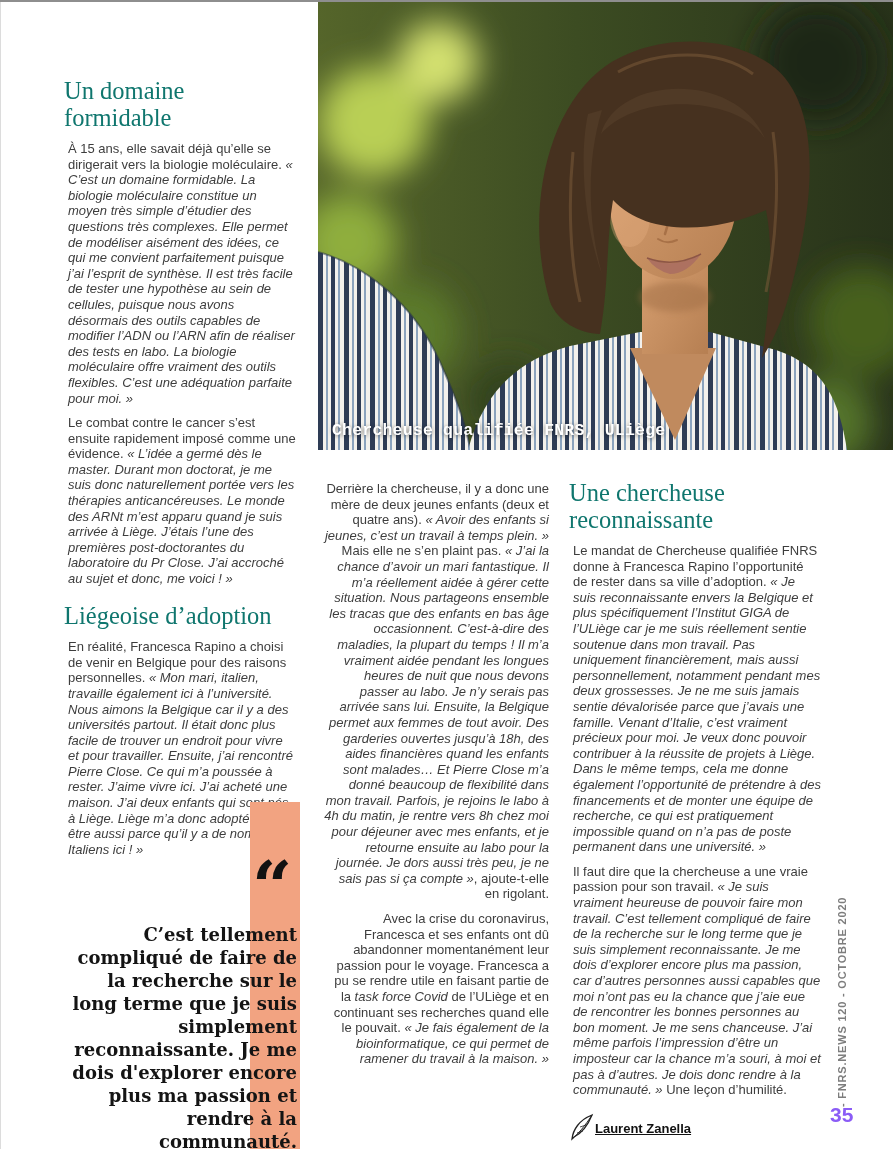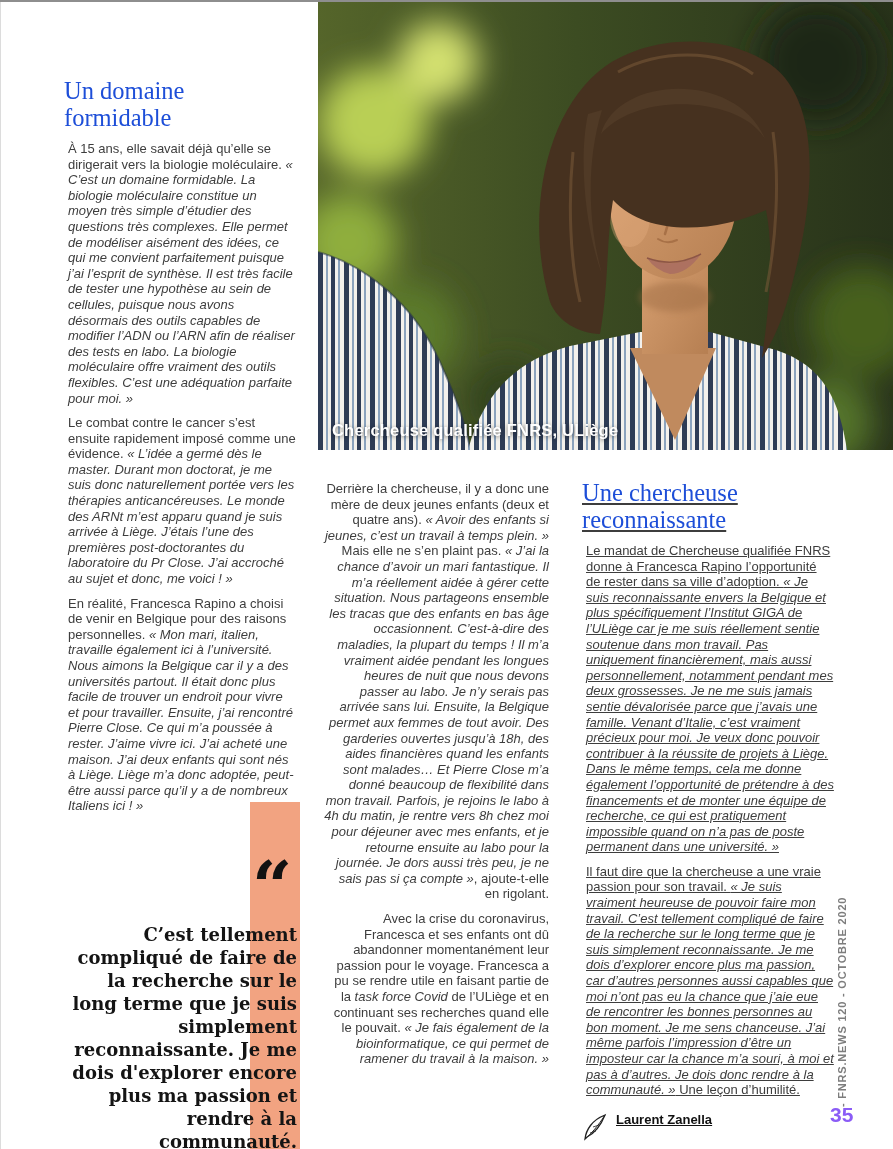--- a/index.html
+++ b/index.html
@@ -8,47 +8,47 @@
 
   .page { position:relative; width:893px; height:1149px; background:#ffffff;
           overflow:hidden; border-top:2px solid #8e8e8e; }
   .page::before { content:""; position:absolute; left:0; top:0; bottom:0; width:1px;
           background:#dcdcdc; }
 
   
   .photo { position:absolute; left:318px; top:0; width:575px; height:448px; overflow:hidden; }
   .photo svg { display:block; }
   .caption { position:absolute; left:14px; top:419px;
-             font-family:Liberation Sans, sans-serif; font-weight:bold; font-size:16.5px;
+             font-family:Liberation Mono, monospace; font-weight:bold; font-size:16.5px;
              color:#ffffff; letter-spacing:.2px; text-shadow:0 1px 4px rgba(0,0,0,.55); }
 
   
   .col { position:absolute; color:#3d3d3d; font-size:13px; line-height:15.6px; text-align:left; }
   .col p { margin:0 0 9px 4px; }
   .it { font-style:italic; }
   .col-left  { left:64px;  top:76px;  width:233px; }
   .col-mid   { left:318px; top:479px; width:231px;text-align:right; }
-  .col-right { left:582px; top:478px; width:252px;text-decoration:underline; }
+  .col-right { left:569px; top:478px; width:252px; }
 
   h2.heading { font-family:"Liberation Serif", serif; font-weight:normal;
-               color:#1d4ed8; font-size:24.5px; line-height:26.5px; margin:0 0 10px 0; }
+               color:#0f766e; font-size:24.5px; line-height:26.5px; margin:0 0 10px 0; }
   h2.h2-second { margin-top:16px; white-space:nowrap; }
 
   
   .salmon-bar { position:absolute; left:250px; top:800px; width:50px; height:349px;
                 background:#f2a381; z-index:1; }
   .qmark { position:absolute; left:252px; top:850px; z-index:3;
            font-family:"DejaVu Serif", serif; font-weight:bold; font-size:70px;
            line-height:1; color:#121212; }
   .pull-quote { position:absolute; left:57px; top:921px; width:240px; z-index:2;
                 text-align:right; font-family:"DejaVu Serif", serif; font-weight:bold;
                 font-size:18px; line-height:23px; color:#141414; }
 
   
-  .byline { display:flex; align-items:flex-start; gap:8px; margin-top:14px; }
+  .byline { display:flex; align-items:center; margin-top:14px; }
   .byline .name { font-weight:bold; font-size:13px; color:#111; text-decoration:underline; }
 
   
   .vertical-ref { position:absolute; left:836px; top:901px; height:204px;
                   writing-mode:vertical-rl; transform:rotate(180deg);
                   font-size:11px; font-weight:bold; letter-spacing:.8px;
                   color:#7d7d7d; white-space:nowrap; }
   .page-number { position:absolute; left:830px; top:1101px;
                  font-size:21px; font-weight:bold; color:#8b5cf6; }
 </style>
@@ -132,20 +132,21 @@
         <path d="M455,130 C462,180 458,240 448,290"></path>
       </g>
     </svg>
     <div class="caption">Chercheuse qualifiée FNRS, ULiège</div>
   </section>
 
   <div class="col col-left">
     <h2 class="heading">Un domaine formidable</h2>
     <p><span>À 15 ans, elle savait déjà qu’elle se dirigerait vers la biologie moléculaire. </span><span class="it">« C’est un domaine formidable. La biologie moléculaire constitue un moyen très simple d’étudier des questions très complexes. Elle permet de modéliser aisément des idées, ce qui me convient parfaitement puisque j’ai l’esprit de synthèse. Il est très facile de tester une hypothèse au sein de cellules, puisque nous avons désormais des outils capables de modifier l’ADN ou l’ARN afin de réaliser des tests en labo. La biologie moléculaire offre vraiment des outils flexibles. C’est une adéquation parfaite pour moi. »</span></p>
     <p><span>Le combat contre le cancer s’est ensuite rapidement imposé comme une évidence. </span><span class="it">« L’idée a germé dès le master. Durant mon doctorat, je me suis donc naturellement portée vers les thérapies anticancéreuses. Le monde des ARNt m’est apparu quand je suis arrivée à Liège. J’étais l’une des premières post-doctorantes du laboratoire du Pr Close. J’ai accroché au sujet et donc, me voici ! »</span></p>
+    <h2 class="heading h2-second">Liégeoise d’adoption</h2>
     <p><span>En réalité, Francesca Rapino a choisi de venir en Belgique pour des raisons personnelles. </span><span class="it">« Mon mari, italien, travaille également ici à l’université. Nous aimons la Belgique car il y a des universités partout. Il était donc plus facile de trouver un endroit pour vivre et pour travailler. Ensuite, j’ai rencontré Pierre Close. Ce qui m’a poussée à rester. J’aime vivre ici. J’ai acheté une maison. J’ai deux enfants qui sont nés à Liège. Liège m’a donc adoptée, peut-être aussi parce qu’il y a de nombreux Italiens ici ! »</span></p>
   </div>
 
   <div class="salmon-bar"></div>
   <div class="qmark">“</div>
   <blockquote class="pull-quote">C’est tellement compliqué de faire de la recherche sur le long terme que je suis simplement reconnaissante. Je me dois d'explorer encore plus ma passion et rendre à la communauté.</blockquote>
 
   <div class="col col-mid">
     <p><span>Derrière la chercheuse, il y a donc une mère de deux jeunes enfants (deux et quatre ans).  </span><span class="it">« Avoir des enfants si jeunes, c’est un travail à temps plein. »</span><span> Mais elle ne s’en plaint pas. </span><span class="it">« J’ai la chance d’avoir un mari fantastique. Il m’a réellement aidée à gérer cette situation. Nous partageons ensemble les tracas que des enfants en bas âge occasionnent. C’est-à-dire des maladies, la plupart du temps ! Il m’a vraiment aidée pendant les longues heures de nuit que nous devons passer au labo. Je n’y serais pas arrivée sans lui. Ensuite, la Belgique permet aux femmes de tout avoir. Des garderies ouvertes jusqu’à 18h, des aides financières quand les enfants sont malades… Et Pierre Close m’a donné beaucoup de flexibilité dans mon travail. Parfois, je rejoins le labo à 4h du matin, je rentre vers 8h chez moi pour déjeuner avec mes enfants, et je retourne ensuite au labo pour la journée. Je dors aussi très peu, je ne sais pas si ça compte »</span><span>, ajoute-t-elle en rigolant.</span></p>
     <p><span>Avec la crise du coronavirus, Francesca et ses enfants ont dû abandonner momentanément leur passion pour le voyage. Francesca a pu se rendre utile en faisant partie de la </span><span class="it">task force Covid</span><span> de l’ULiège et en continuant ses recherches quand elle le pouvait. </span><span class="it">« Je fais également de la bioinformatique, ce qui permet de ramener du travail à la maison. »</span></p>

